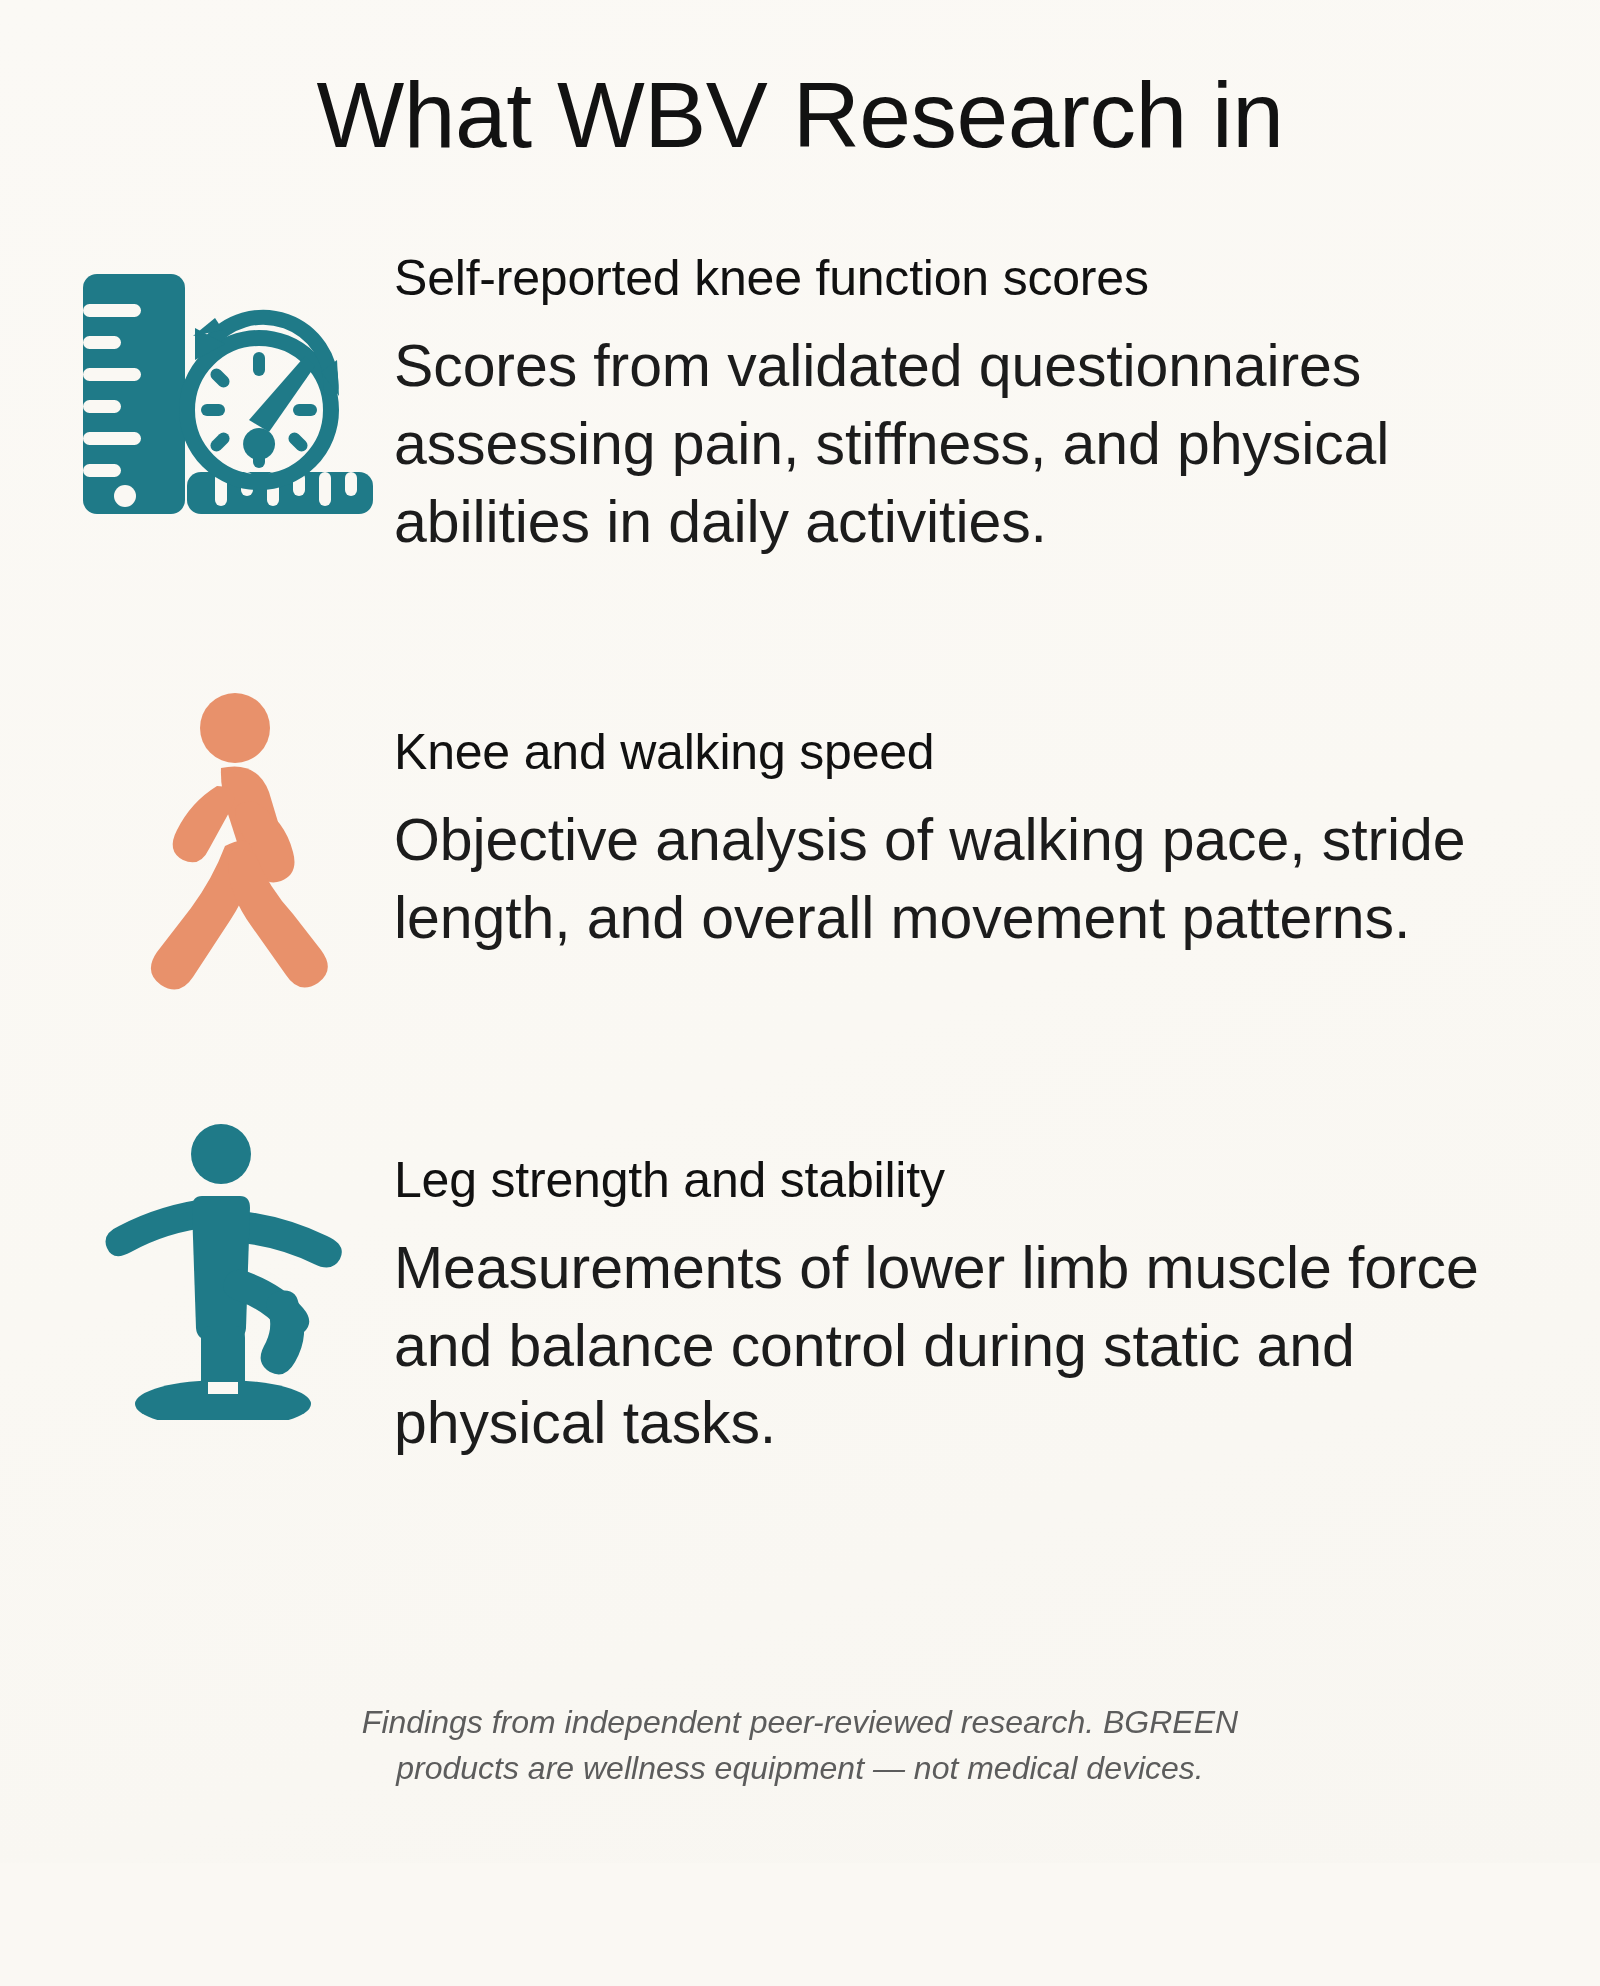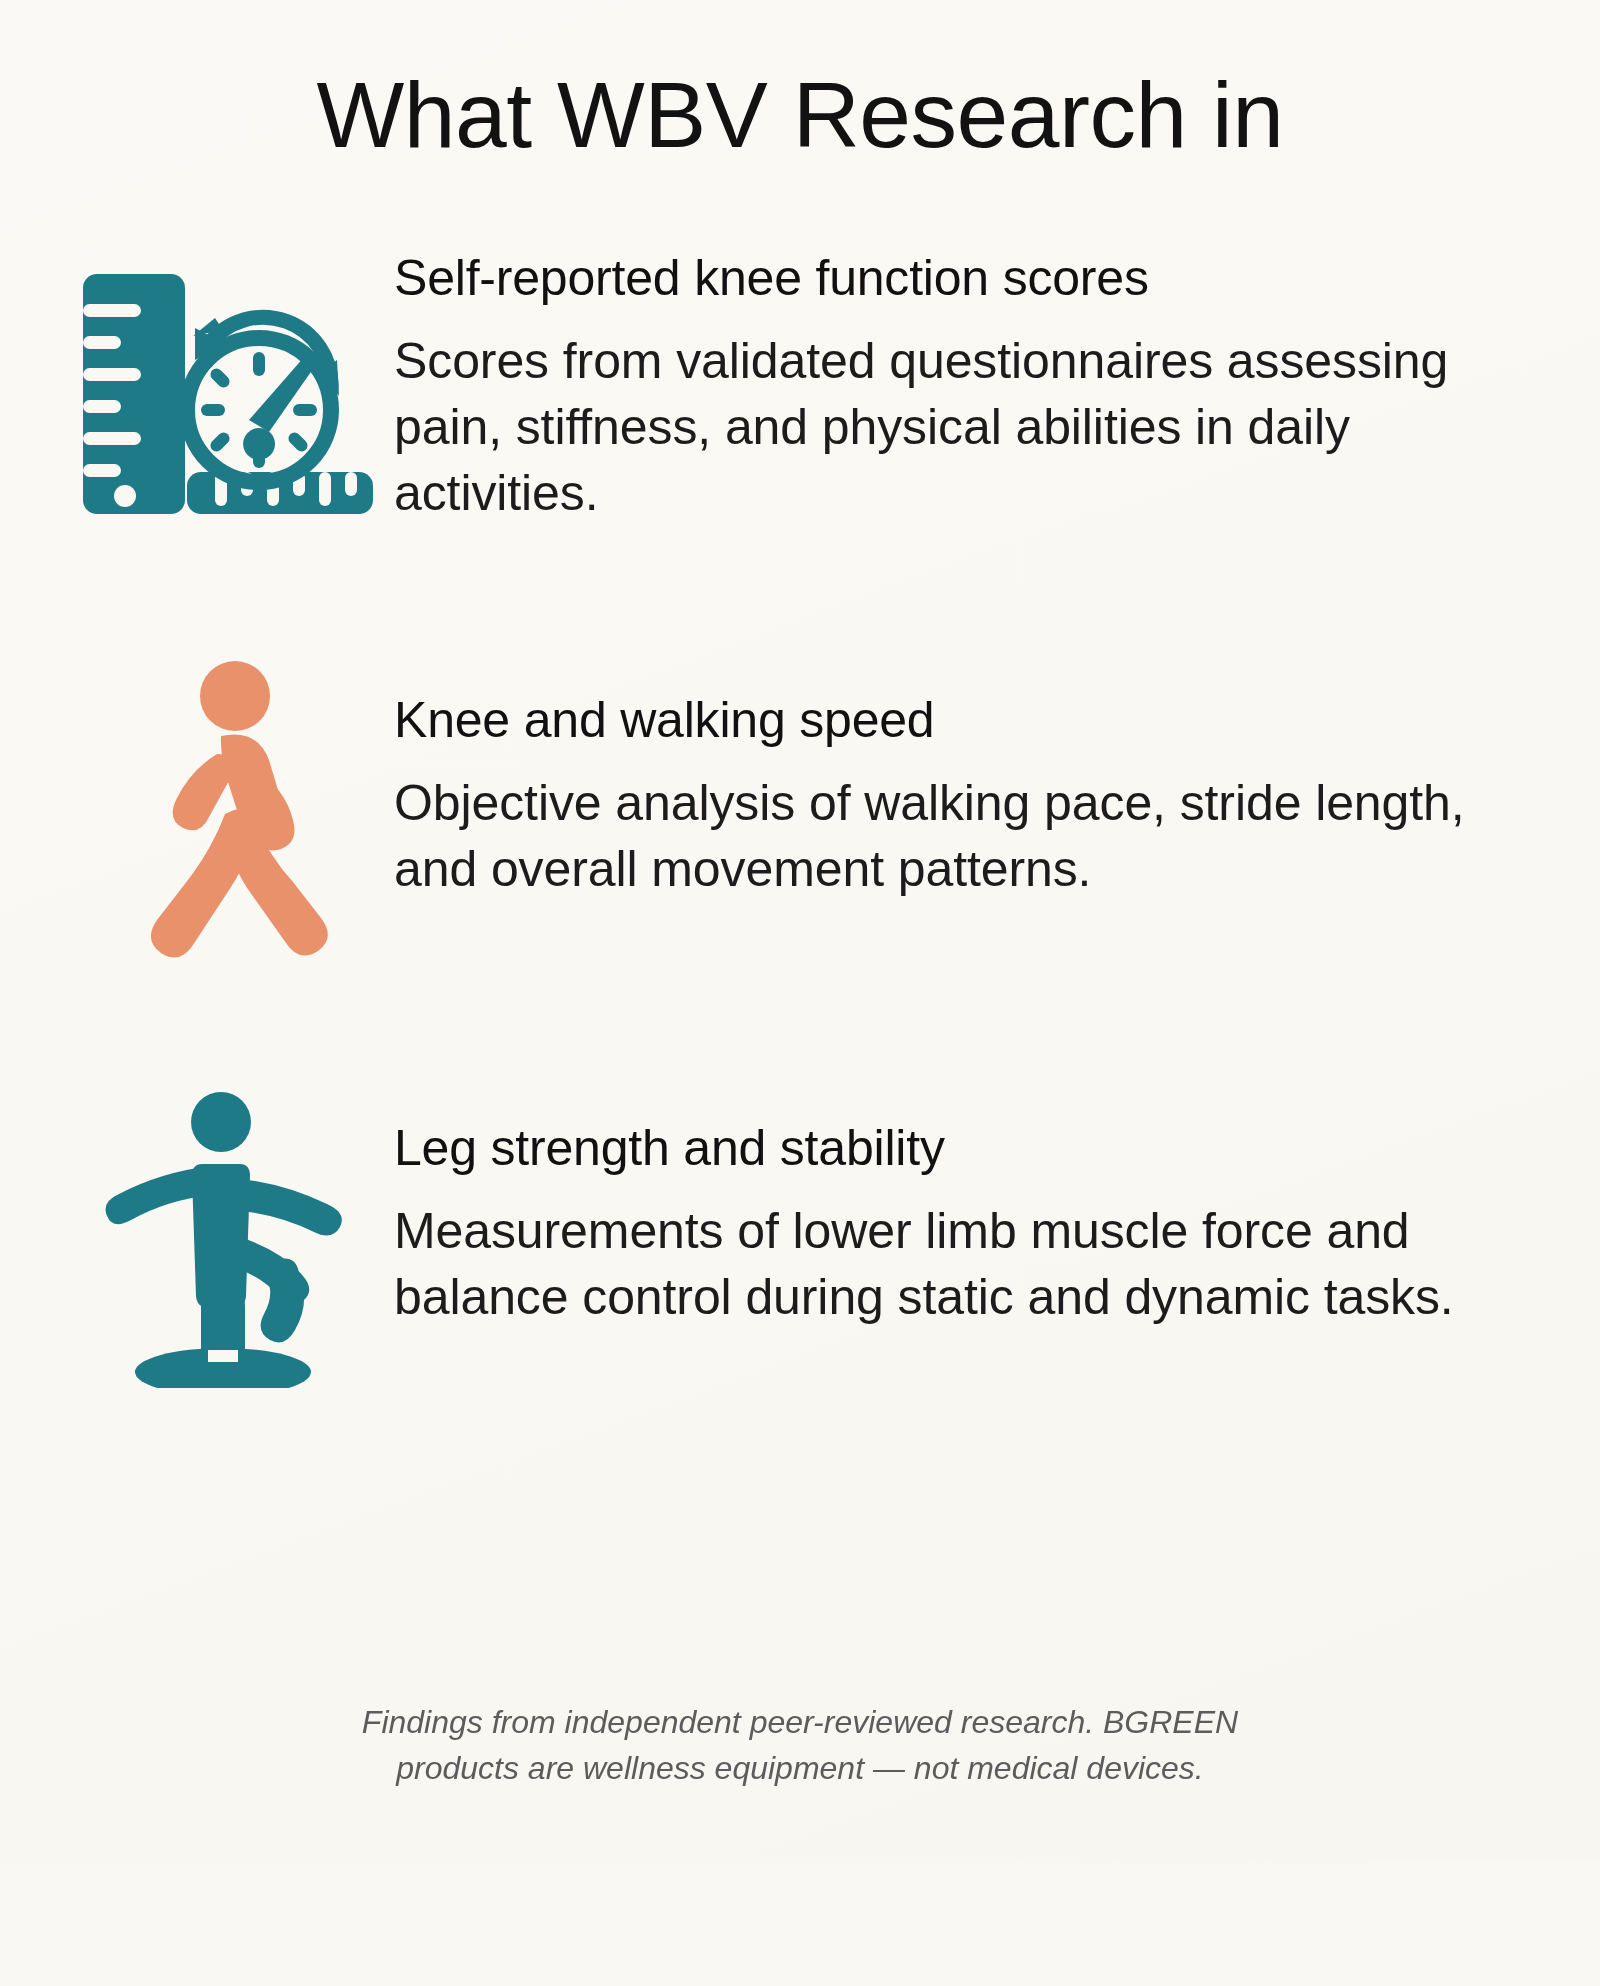--- a/index.html
+++ b/index.html
@@ -68,21 +68,21 @@
     font-family: "Liberation Sans Narrow", "Liberation Sans", sans-serif;
     font-size: 50px;
     line-height: 1.12;
     font-weight: 400;
     color: #111111;
     margin: 0 0 22px 0;
     letter-spacing: -0.2px;
   }
   .item-body {
     font-family: "Liberation Sans Narrow", "Liberation Sans", sans-serif;
-    font-size: 50px;
+    font-size: 59px;
     line-height: 1.32;
     font-weight: 400;
     color: #1c1c1c;
     margin: 0;
     letter-spacing: -0.1px;
   }
 
   
   .item-1 { margin-top: 0px; }
   .item-1 .item-icon { margin-top: 18px; }
@@ -228,21 +228,21 @@
             <path d="M107 206 h26 q9 0 9 12 v58 q0 12 -12 12 h-20 q-12 0 -12 -12 v-58 q0 -12 9 -12 z"></path>
 
             <ellipse cx="120" cy="284" rx="88" ry="24"></ellipse>
           </g>
 
           <path d="M105 262 h30 v12 h-30 z" fill="#faf8f3"></path>
         </svg>
       </div>
       <div class="item-text">
         <h2 class="item-heading">Leg strength and stability</h2>
-        <p class="item-body">Measurements of lower limb muscle force and balance control during static and dynamic tasks.</p>
+        <p class="item-body">Measurements of lower limb muscle force and balance control during static and physical tasks.</p>
       </div>
     </div>
 
   </div>
 
   <div class="footer">
     <div class="footer-line">Findings from independent peer-reviewed research. BGREEN</div>
     <div class="footer-line">products are wellness equipment — not medical devices.</div>
   </div>
 

